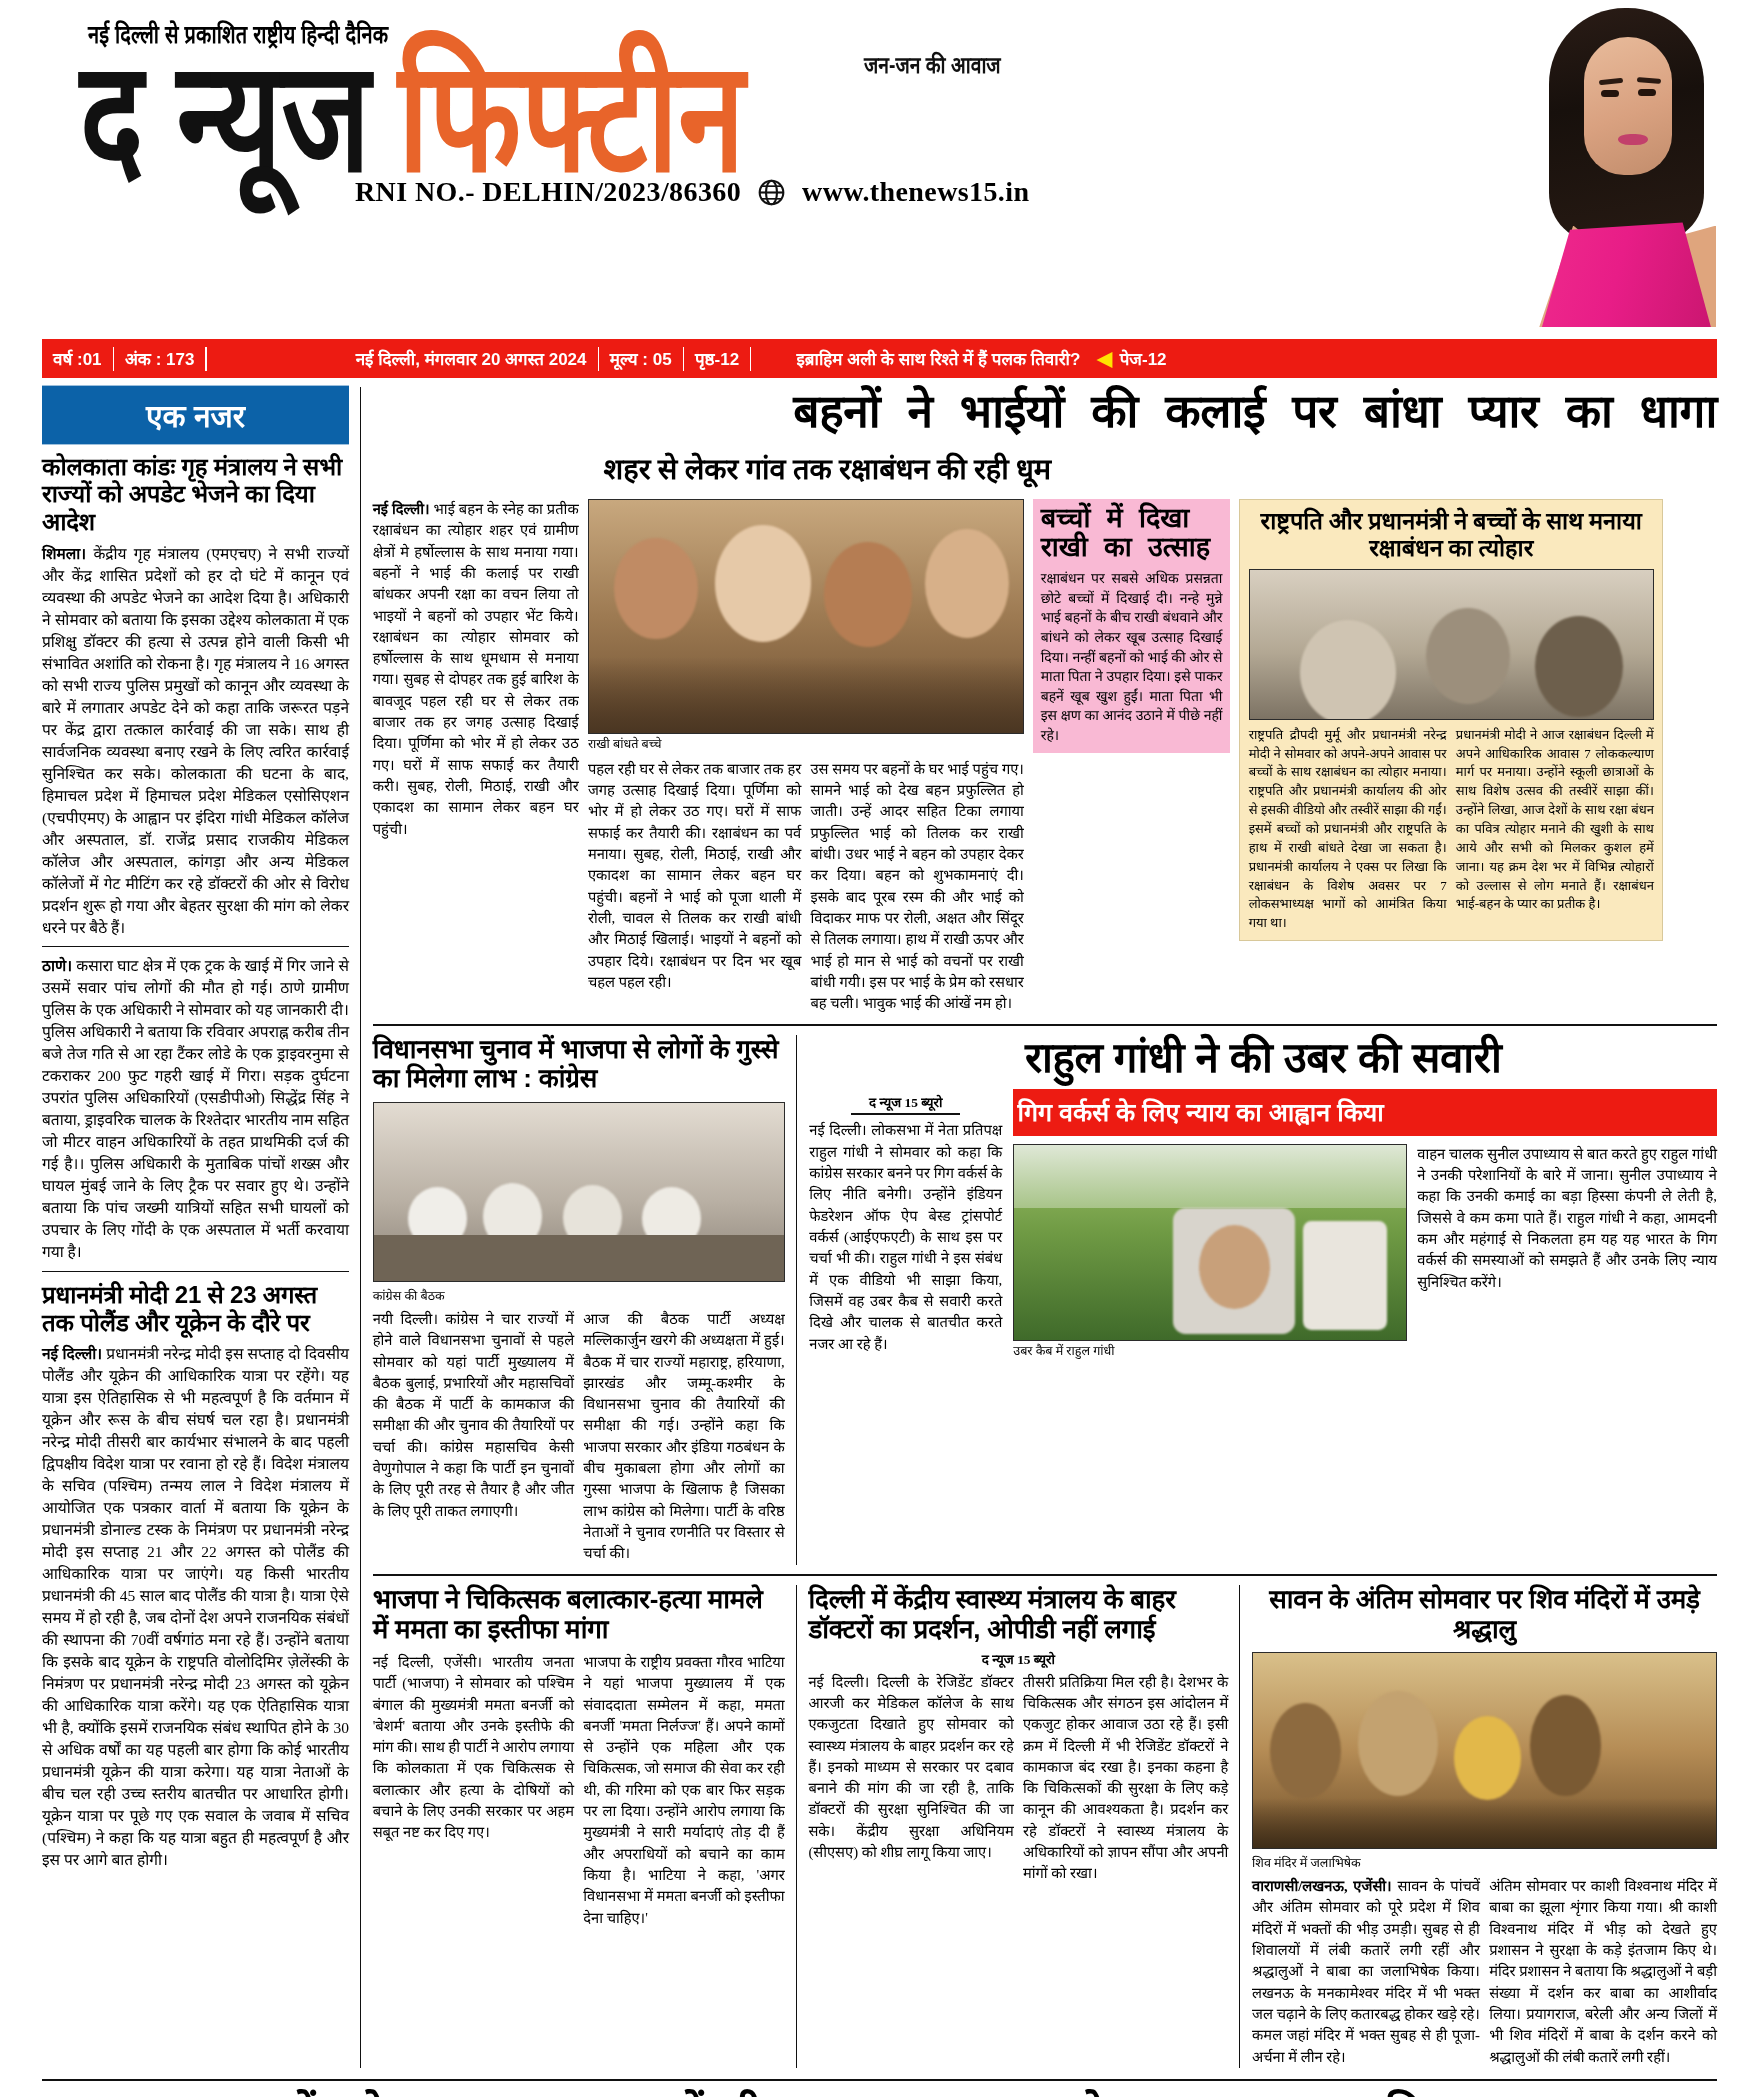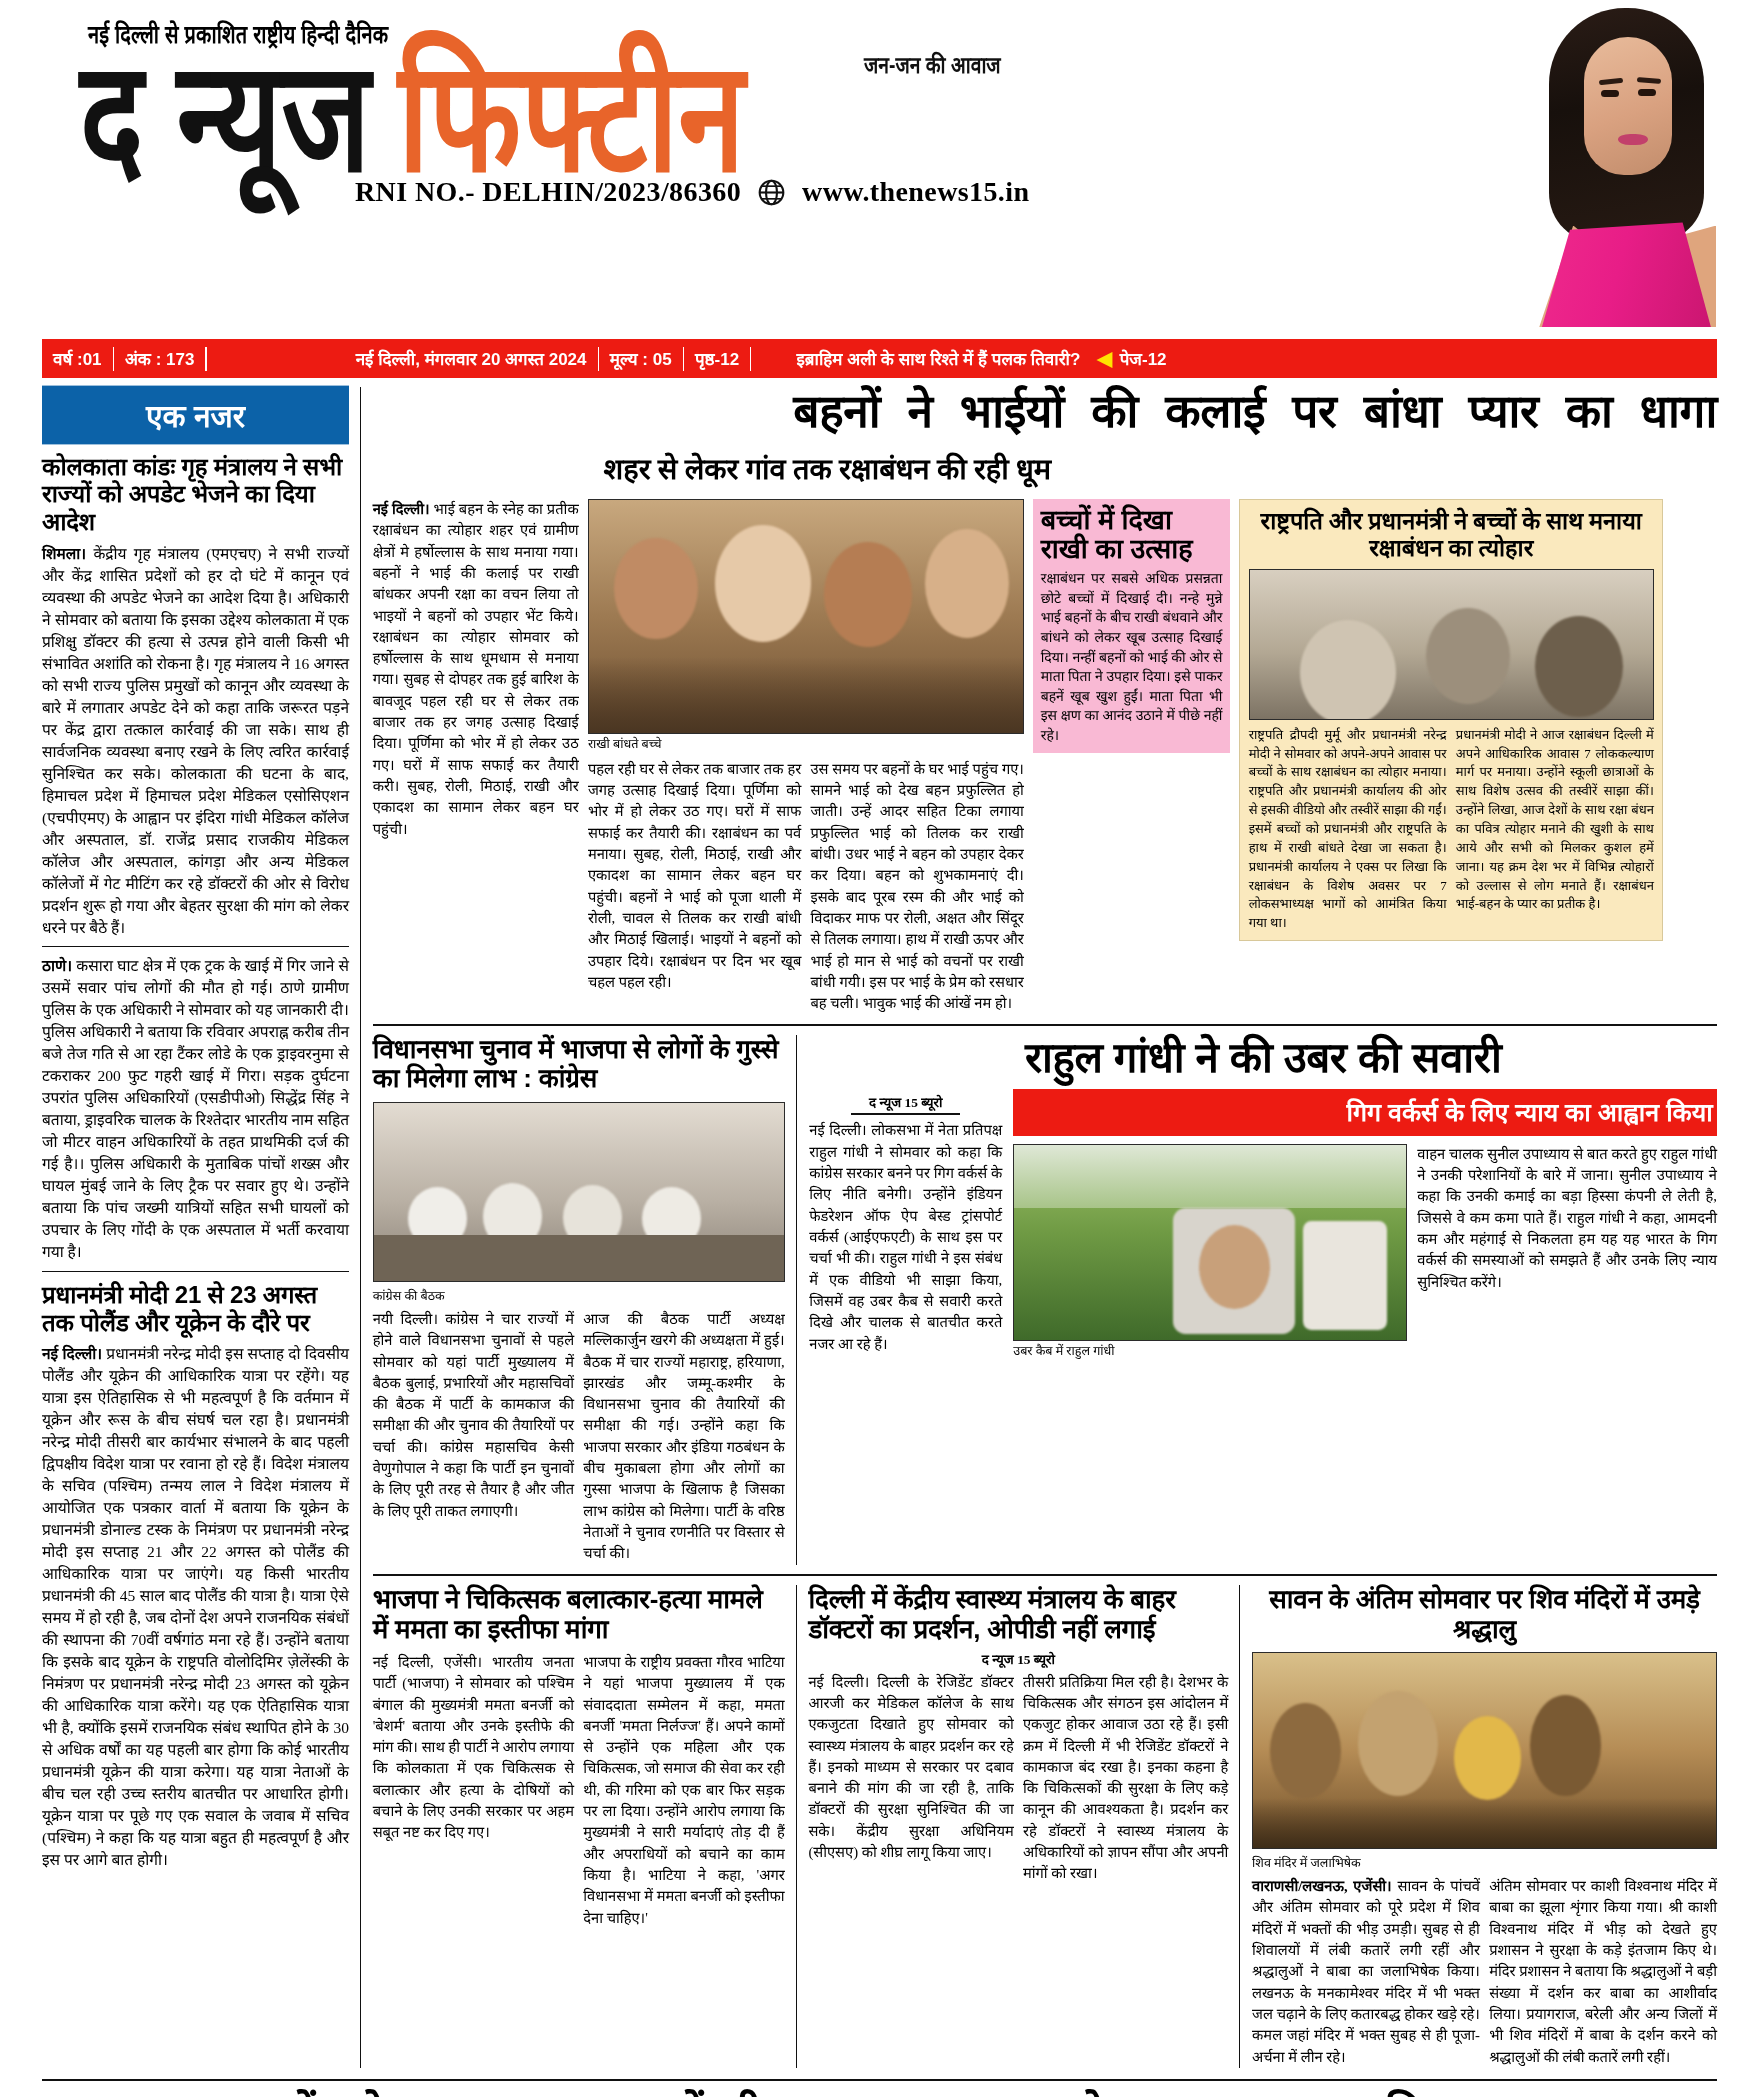--- a/index.html
+++ b/index.html
@@ -139,21 +139,21 @@
 
   .photo {
     background:#bdbdbd; position:relative; overflow:hidden;
     border:0.8px solid #2b2b2b;
   }
   .ph-cap { font-size:12.6px; line-height:1.3; padding-top:2.5px; }
 
   
   .pinkbox { background:#F9B9D4; padding:6.7px 7.6px 7.6px; }
   .pb-head {
-    font-family:Liberation Sans, sans-serif;
+    font-family:Liberation Mono, monospace;
     font-weight:bold; font-size:27px; line-height:1.1; margin-bottom:4.2px;
   }
   .pb-body { font-size:14px; line-height:1.4; text-align:justify; text-align-last:left; }
 
   
   .hr-thin { border-top:1.3px solid #111; margin:7.6px 0; }
   .hr-thick { border-top:2.5px solid #111; margin:9.2px 0; }
 
   .sec-head-c {
     font-family:"Liberation Sans", sans-serif;
@@ -161,21 +161,21 @@
   }
   .sec-head-big {
     font-family:"Liberation Sans", sans-serif;
     font-weight:bold; font-size:42px; line-height:1.08; text-align:center;
     letter-spacing:-0.4px;
   }
   .byline { font-size:13.4px; font-weight:bold; text-align:center; margin:4.2px 0 2.5px; }
   .byline-line { width:109px; height:1.3px; background:#111; margin:0 auto 5.9px; }
 
   .redstrip {
-    background:#ED1B12; color:#fff; text-align:right;
+    background:#ED1B12; color:#fff; text-align:left;
     font-family:"Liberation Sans", sans-serif;
     font-weight:bold; font-size:25px; padding:5.9px 4.2px 7.6px;
   }
 
   .bottom-head {
     font-family:"Liberation Sans", sans-serif;
     font-weight:bold; font-size:44px; text-align:center;
     letter-spacing:-0.4px; line-height:1.1; margin:4.2px 0 8.4px;
   }
 

